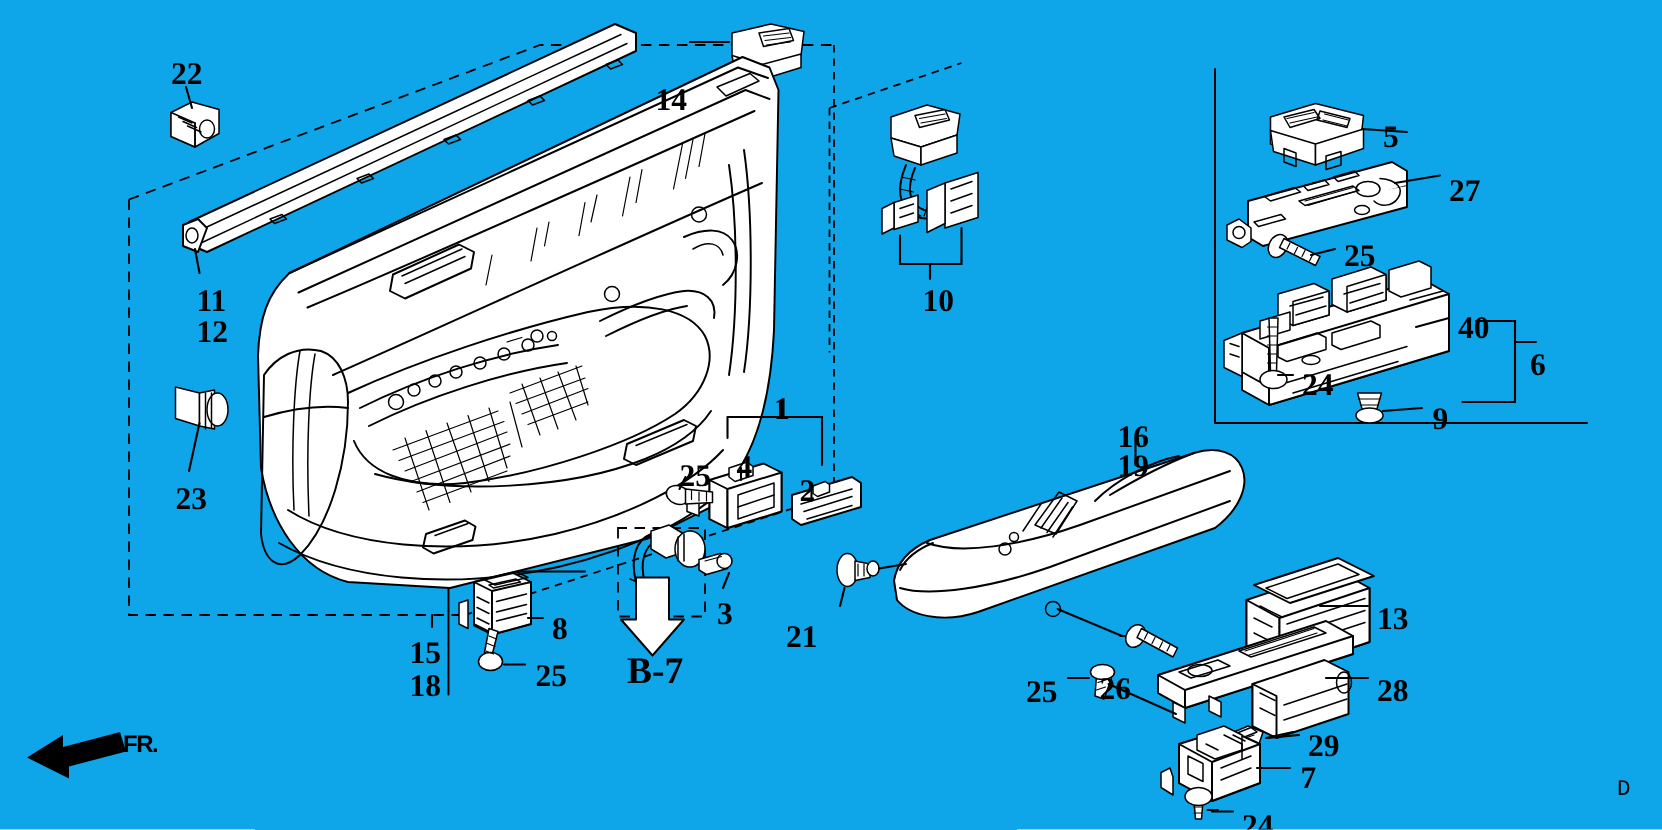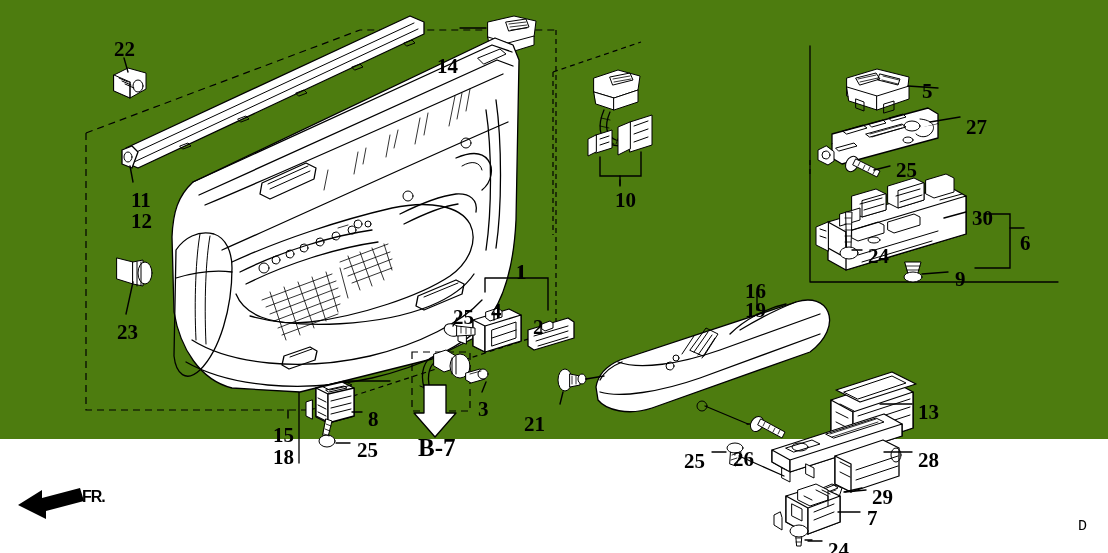--- a/index.html
+++ b/index.html
@@ -1,19 +1,19 @@
 <!DOCTYPE html>
 <html><head>
 <meta charset="utf-8">
 <title>Parts Diagram</title>
 <style>
   html,body{margin:0;padding:0;background:#fff;}
   body{width:1108px;height:553px;overflow:hidden;
        font-family:"Liberation Serif",serif;color:#000;}
-  #stage{position:relative;width:1108px;height:439px;background:#4d7c0f;}
+  #stage{position:relative;width:1108px;height:553px;background:#0ea5e9;}
   svg.layer{position:absolute;left:0;top:0;width:1108px;height:553px;}
   .lbl{position:absolute;font-family:"Liberation Serif",serif;font-weight:700;
        color:#000;line-height:1;white-space:nowrap;}
   .n{font-size:21px;}
   .code{position:absolute;font-family:"Liberation Mono",monospace;font-size:19px;
         letter-spacing:1px;font-weight:400;}
   .frtxt{position:absolute;font-family:"Liberation Sans",sans-serif;font-weight:700;
          font-size:16px;letter-spacing:-1px;}
 </style>
 </head>
@@ -468,21 +468,21 @@
   <div id="labels">
       <div class="lbl n" style="left: 114px; top: 39px;">22</div>
       <div class="lbl n" style="left: 437px; top: 20px; margin-top: 36px;">14</div>
       <div class="lbl n" style="left: 131px; top: 190px;">11</div>
       <div class="lbl n" style="left: 131px; top: 211px;">12</div>
       <div class="lbl n" style="left: 117px; top: 322px;">23</div>
       <div class="lbl n" style="left: 615px; top: 190px;">10</div>
       <div class="lbl n" style="left: 922px; top: 81px;">5</div>
       <div class="lbl n" style="left: 966px; top: 117px;">27</div>
       <div class="lbl n" style="left: 896px; top: 160px;">25</div>
-      <div class="lbl n" style="left: 972px; top: 208px;">30</div>
+      <div class="lbl n" style="left: 972px; top: 208px;">40</div>
       <div class="lbl n" style="left: 1020px; top: 233px;">6</div>
       <div class="lbl n" style="left: 868px; top: 246px;">24</div>
       <div class="lbl n" style="left: 955px; top: 269px;">9</div>
       <div class="lbl n" style="left: 516px; top: 262px;">1</div>
       <div class="lbl n" style="left: 491px; top: 301px;">4</div>
       <div class="lbl n" style="left: 533px; top: 317px;">2</div>
       <div class="lbl n" style="left: 453px; top: 307px;">25</div>
       <div class="lbl n" style="left: 478px; top: 399px;">3</div>
       <div class="lbl n" style="left: 745px; top: 281px;">16</div>
       <div class="lbl n" style="left: 745px; top: 300px;">19</div>

